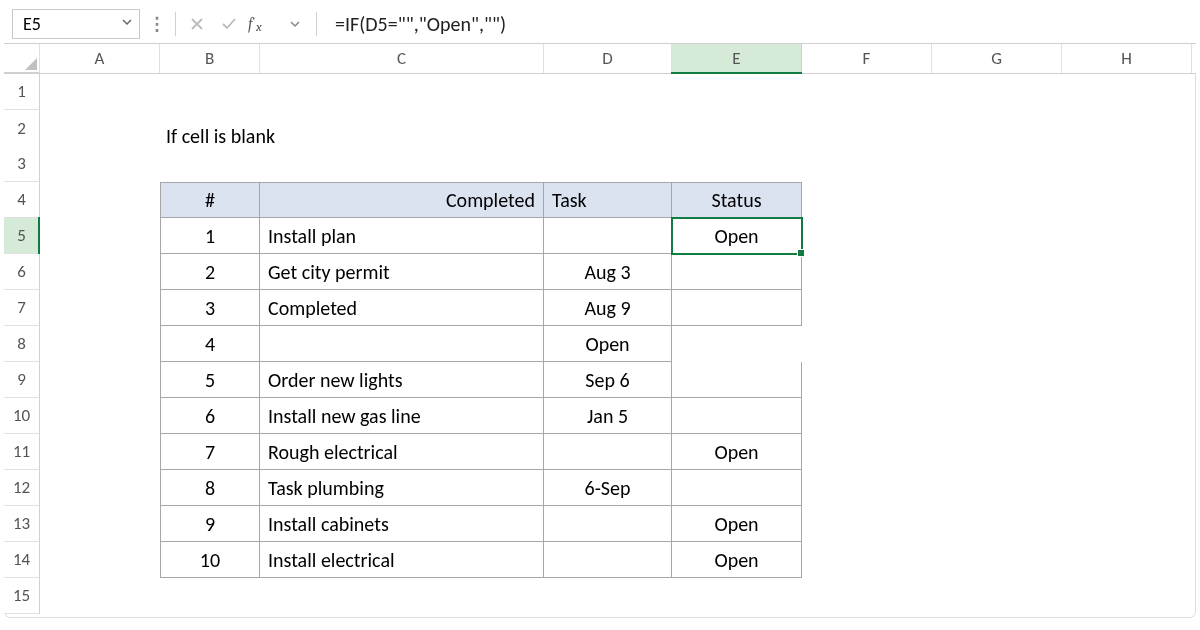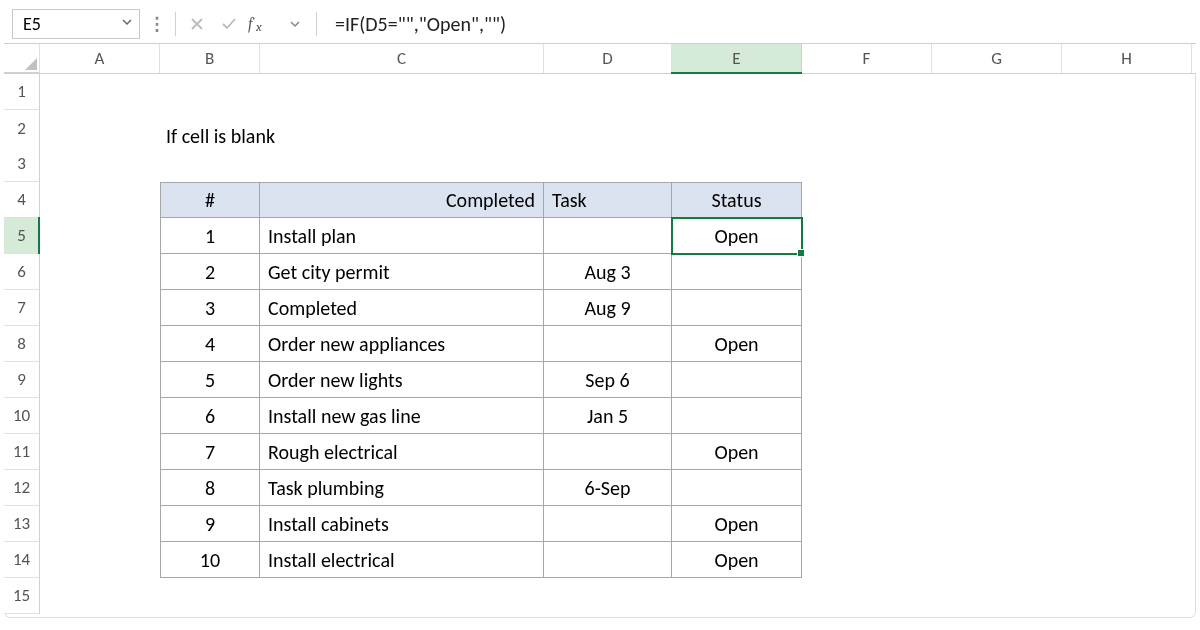--- a/index.html
+++ b/index.html
@@ -310,21 +310,20 @@
     <div class="cell"></div>
     <div class="cell"></div>
     <div class="cell"></div>
     <div class="cell"></div>
   </div>
 
   <div class="row nrow">
     <div class="rowhead">8</div>
     <div class="cell"></div>
     <div class="td center">4</div>
-    <div class="td left">Order new appliances</div>
     <div class="td center"></div>
     <div class="td center">Open</div>
     <div class="cell"></div>
     <div class="cell"></div>
     <div class="cell"></div>
     <div class="cell"></div>
   </div>
 
   <div class="row nrow">
     <div class="rowhead">9</div>

